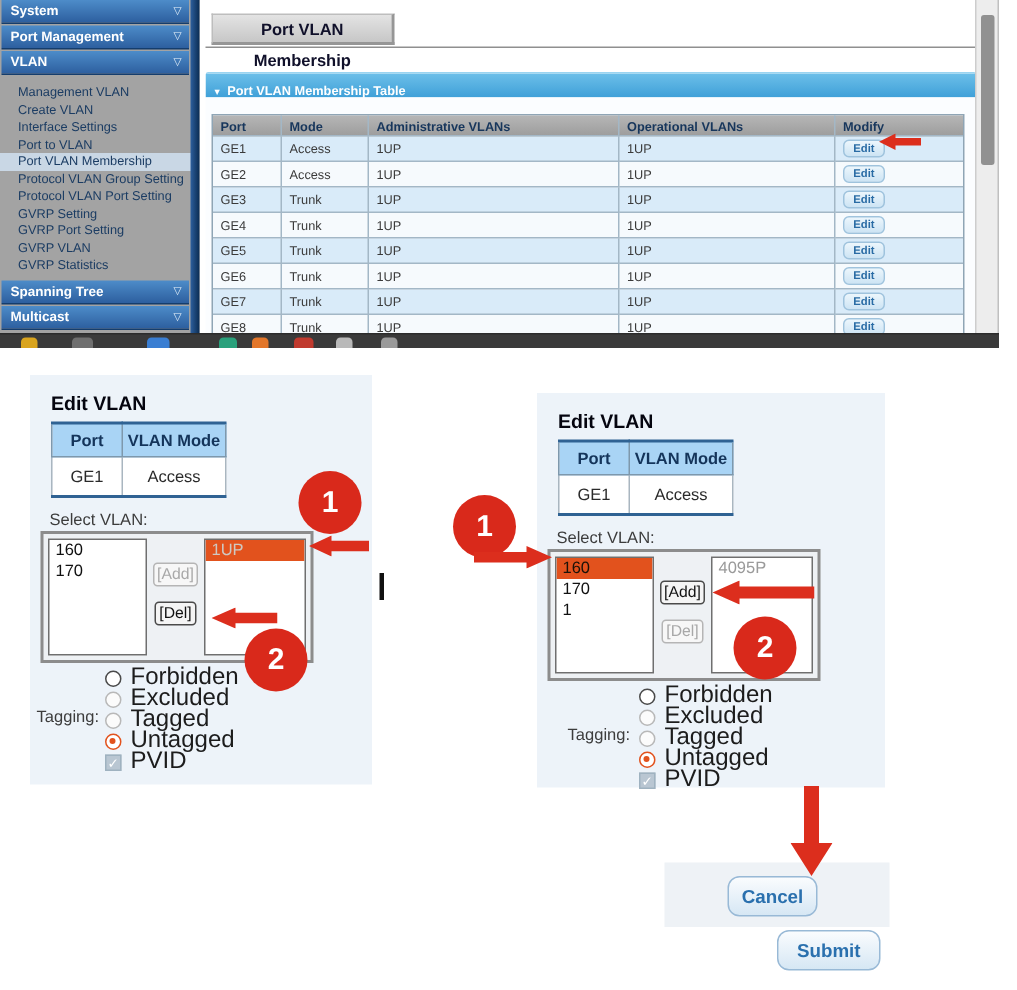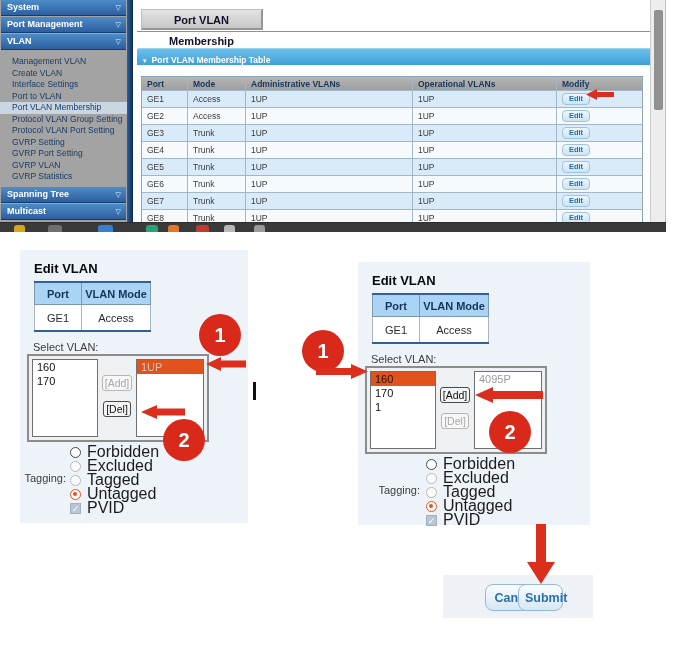--- a/index.html
+++ b/index.html
@@ -112,21 +112,21 @@
   .arrow{position:absolute;z-index:6;}
   .arrow polygon{fill:#dc2e1d;}
   .cursor-bar{position:absolute;left:253px;top:382px;width:3px;height:18px;background:#111;}
 
   
   .footer-bar{position:absolute;left:443px;top:575px;width:150px;height:43px;background:#eef2f6;}
   .fbtn{position:absolute;top:9px;height:27px;border-radius:8px;font-family:inherit;
         border:1px solid #98b9d6;background:linear-gradient(#fafcfe,#d6e7f4);
         color:#2a70ae;font-weight:bold;font-size:12.5px;cursor:pointer;}
   .fbtn.cancel{left:10px;width:60px;margin-left:32px;}
-  .fbtn.submit{left:75px;width:45px;}
+  .fbtn.submit{left:75px;width:69px;margin-top:36px;}
 </style>
 </head>
 <body>
 
 <div class="page">
 
   <div class="shot-top">
 
     <div class="sidebar">
       <div>

